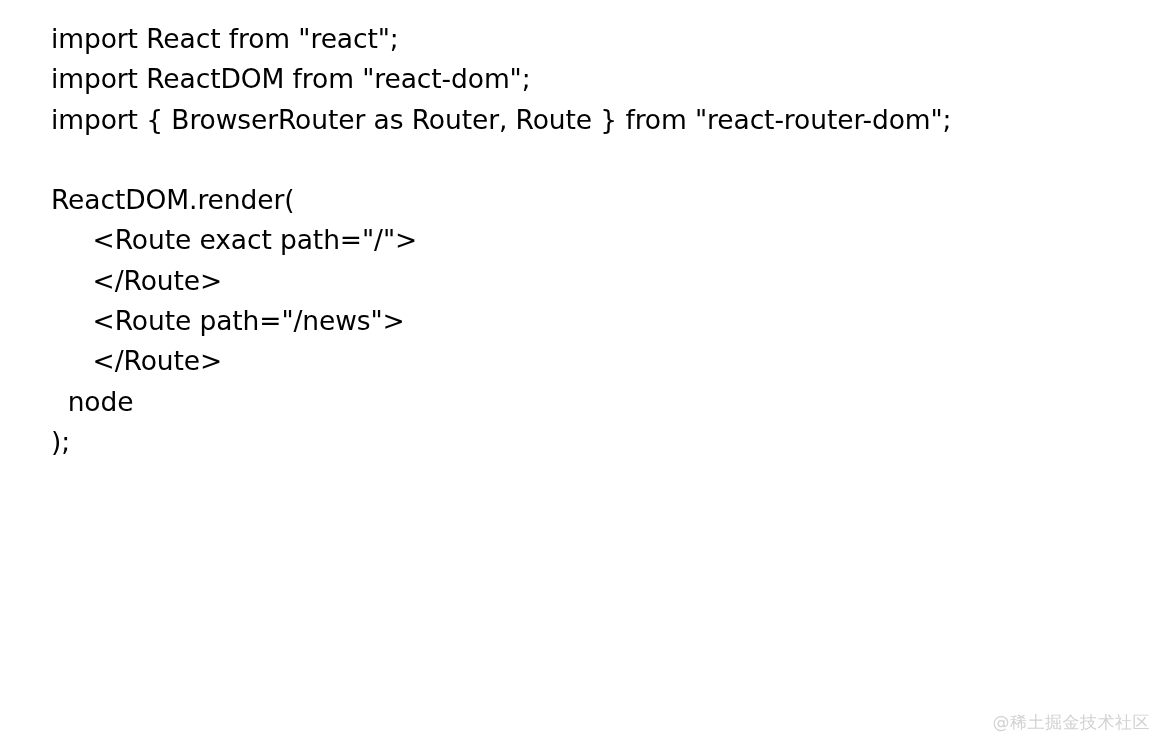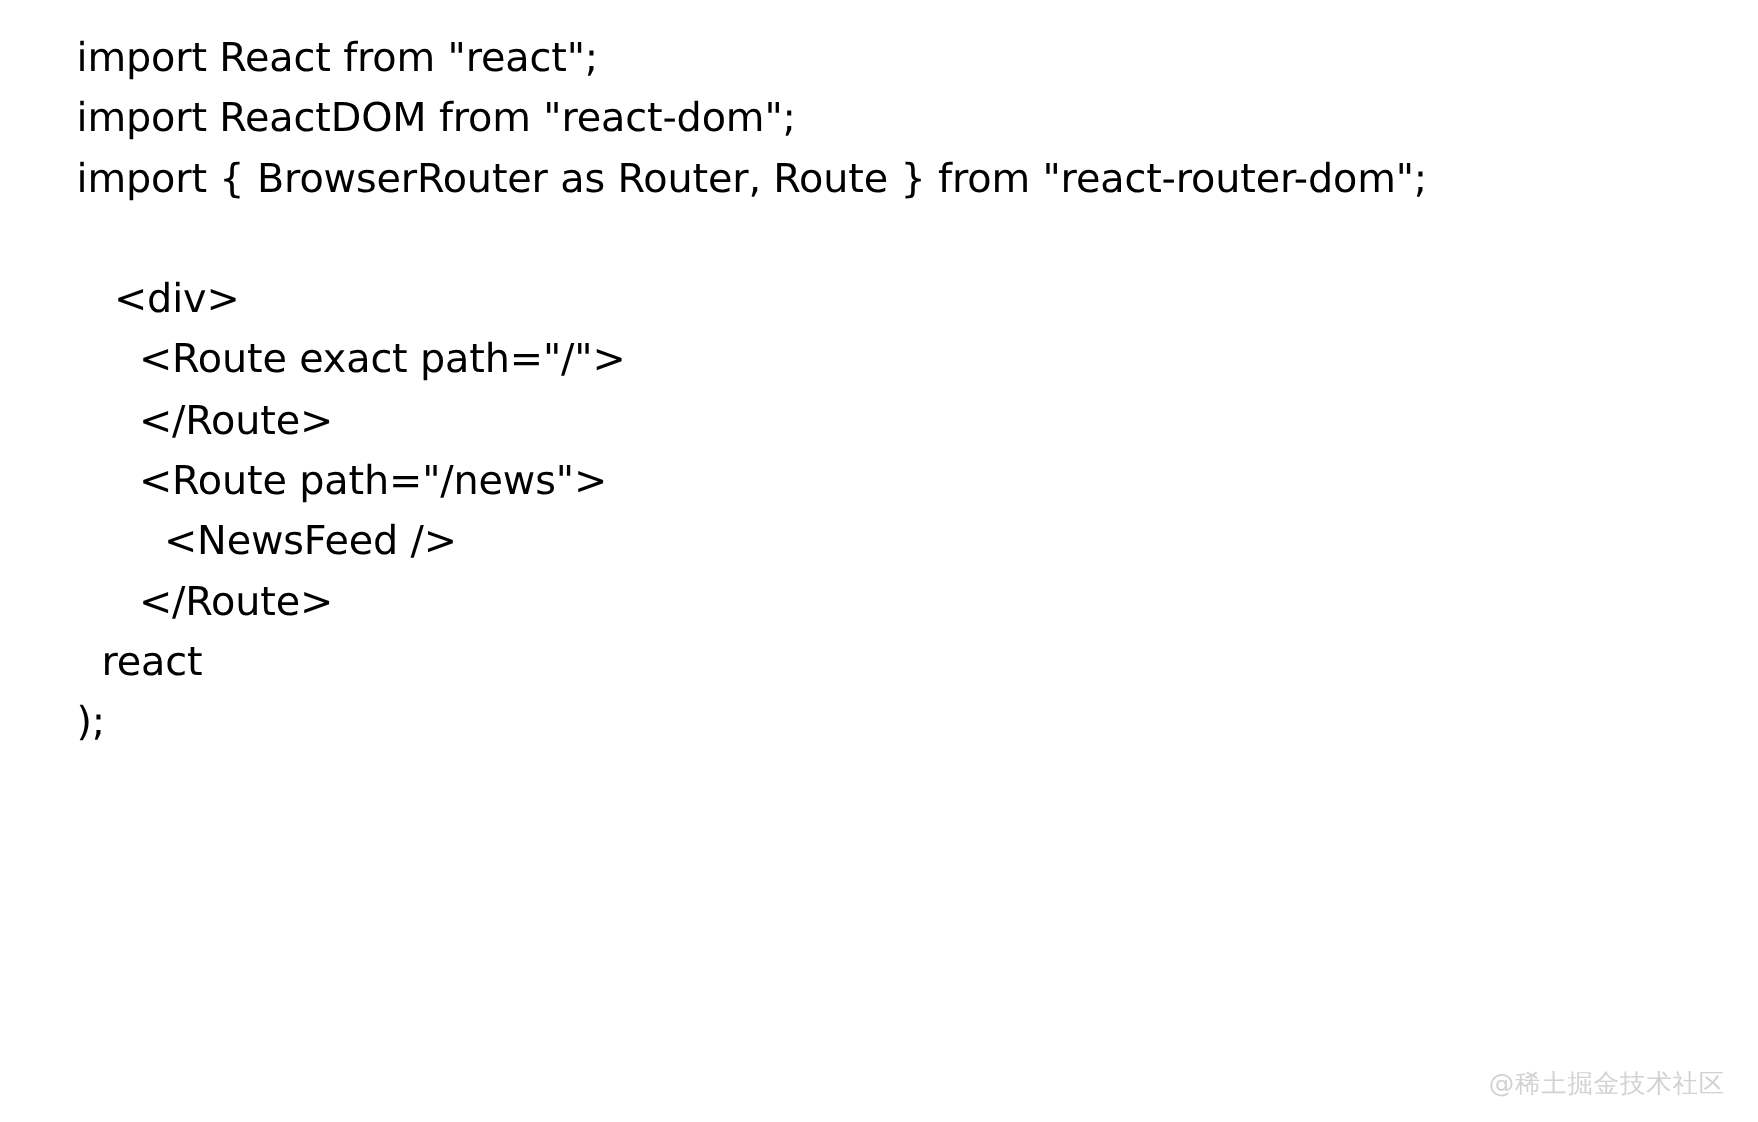--- a/index.html
+++ b/index.html
@@ -61,23 +61,22 @@
 </style>
 </head>
 <body>
 
 <div class="code-canvas">
   <div class="code-block">
       <div class="code-line">import React from "react";</div>
       <div class="code-line">import ReactDOM from "react-dom";</div>
       <div class="code-line">import { BrowserRouter as Router, Route } from "react-router-dom";</div>
       <div class="code-line blank"></div>
-      <div class="code-line">   &lt;div&gt;</div>
+      <div class="code-line">ReactDOM.render(</div>
       <div class="code-line">     &lt;Route exact path="/"&gt;</div>
       <div class="code-line">     &lt;/Route&gt;</div>
       <div class="code-line">     &lt;Route path="/news"&gt;</div>
-      <div class="code-line">       &lt;NewsFeed /&gt;</div>
       <div class="code-line">     &lt;/Route&gt;</div>
-      <div class="code-line">  react</div>
+      <div class="code-line">  node</div>
       <div class="code-line">);</div>
     </div>
   <div class="watermark">@稀土掘金技术社区</div>
 </div>
 
 </body></html>

